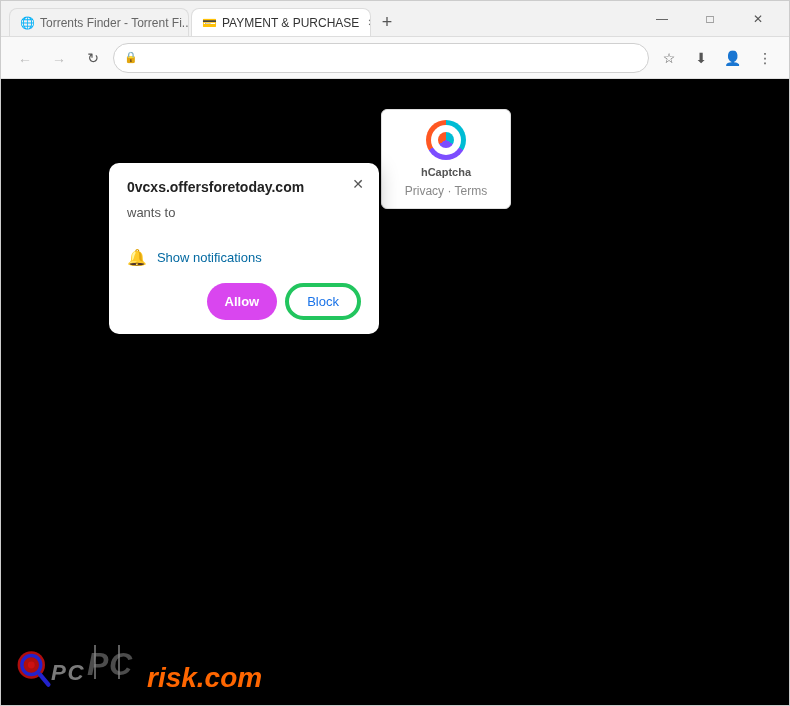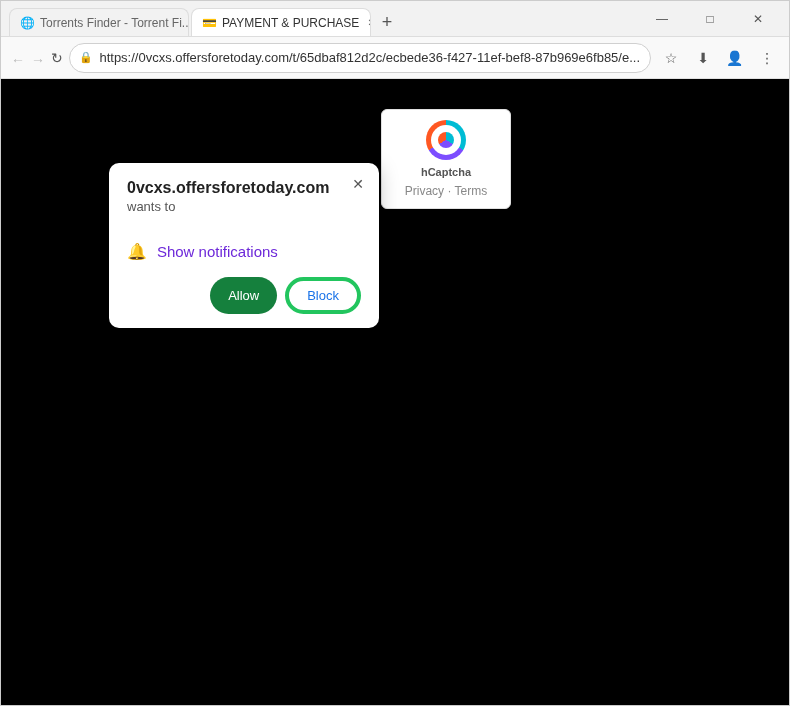--- a/index.html
+++ b/index.html
@@ -210,55 +210,55 @@
       top: 10px;
       right: 10px;
       width: 22px; height: 22px;
       display: flex; align-items: center; justify-content: center;
       border-radius: 50%;
       cursor: pointer;
       font-size: 14px;
       color: #555;
     }
     .popup-site {
-      font-size: 16px;
+      font-size: 14px;
       font-weight: 600;
       color: #222;
-      margin-bottom: 2px;
+      margin-bottom: 10px;
     }
     .popup-wants {
       font-size: 13px;
       color: #555;
       margin-bottom: 28px;
     }
     .popup-notif-row {
       display: flex;
       align-items: center;
       gap: 10px;
       margin-bottom: 16px;
     }
     .bell-icon { font-size: 16px; color: #555; }
     .popup-notif-text {
-      font-size: 15px;
-      color: #6d28d9;
+      font-size: 13px;
+      color: #0369a1;
     }
     .popup-buttons {
       display: flex;
       justify-content: flex-end;
       gap: 8px;
     }
     .btn-allow {
-      background: #15803d;
+      background: #d946ef;
       color: #fff;
       border: none;
       border-radius: 20px;
       padding: 7px 18px;
       font-size: 13px;
       cursor: pointer;
-      font-weight: 400;
+      font-weight: 700;
     }
     .btn-block {
       background: #fff;
       color: #1a73e8;
       border: 4px solid #22c55e;
       border-radius: 20px;
       padding: 7px 18px;
       font-size: 13px;
       cursor: pointer;
       font-weight: 500;
@@ -307,21 +307,20 @@
       <div class="win-btn close">✕</div>
     </div>
   </div>
 
   <div class="address-bar">
     <div class="addr-nav-btn disabled">←</div>
     <div class="addr-nav-btn disabled">→</div>
     <div class="addr-nav-btn">↻</div>
     <div class="address-input-wrap">
       <span class="lock-icon">🔒</span>
-      <span class="address-text">https://0vcxs.offersforetoday.com/t/65dbaf812d2c/ecbede36-f427-11ef-bef8-87b969e6fb85/e...</span>
     </div>
     <div class="addr-right-icons">
       <div class="addr-icon-btn">☆</div>
       <div class="addr-icon-btn">⬇</div>
       <div class="addr-icon-btn">👤</div>
       <div class="addr-icon-btn">⋮</div>
     </div>
   </div>
 
   <div class="page-content">
@@ -343,15 +342,40 @@
       <div class="popup-notif-row">
         <span class="bell-icon">🔔</span>
         <span class="popup-notif-text">Show notifications</span>
       </div>
       <div class="popup-buttons">
         <button class="btn-allow">Allow</button>
         <button class="btn-block">Block</button>
       </div>
     </div>
 
+    <div class="pcrisk-logo">
+
+      <svg class="pc-svg" viewBox="0 0 90 70">
+
+        <circle cx="22" cy="35" r="16" fill="#cc1111" opacity="0.85"></circle>
+        <circle cx="22" cy="35" r="11" fill="none" stroke="#2222cc" stroke-width="4"></circle>
+
+        <line x1="32" y1="46" x2="42" y2="58" stroke="#2222cc" stroke-width="5" stroke-linecap="round"></line>
+
+        <circle cx="22" cy="35" r="4" fill="#cc1111"></circle>
+
+        <text x="45" y="52" font-family="Arial Black, sans-serif" font-size="26" font-weight="900" font-style="italic" fill="#888" letter-spacing="2" opacity="0.9">PC</text>
+      </svg>
+      <div style="display:flex; align-items:baseline; margin-left:-4px;">
+
+        <svg width="60" height="50" viewBox="0 0 60 50">
+          <text x="0" y="38" font-family="Arial Black, sans-serif" font-size="32" font-weight="900" font-style="italic" fill="#555" opacity="0.9">P</text>
+          <text x="22" y="38" font-family="Arial Black, sans-serif" font-size="32" font-weight="900" font-style="italic" fill="#555" opacity="0.9">C</text>
+
+          <line x1="8" y1="8" x2="8" y2="42" stroke="#888" stroke-width="2" opacity="0.7"></line>
+          <line x1="32" y1="8" x2="32" y2="42" stroke="#888" stroke-width="2" opacity="0.7"></line>
+        </svg>
+        <span style="font-family: Arial Black, sans-serif; font-size:28px; font-weight:900; font-style:italic; color:#ff6600;">risk.com</span>
+      </div>
+    </div>
 
   </div>
 </div>
 
 </body></html>

